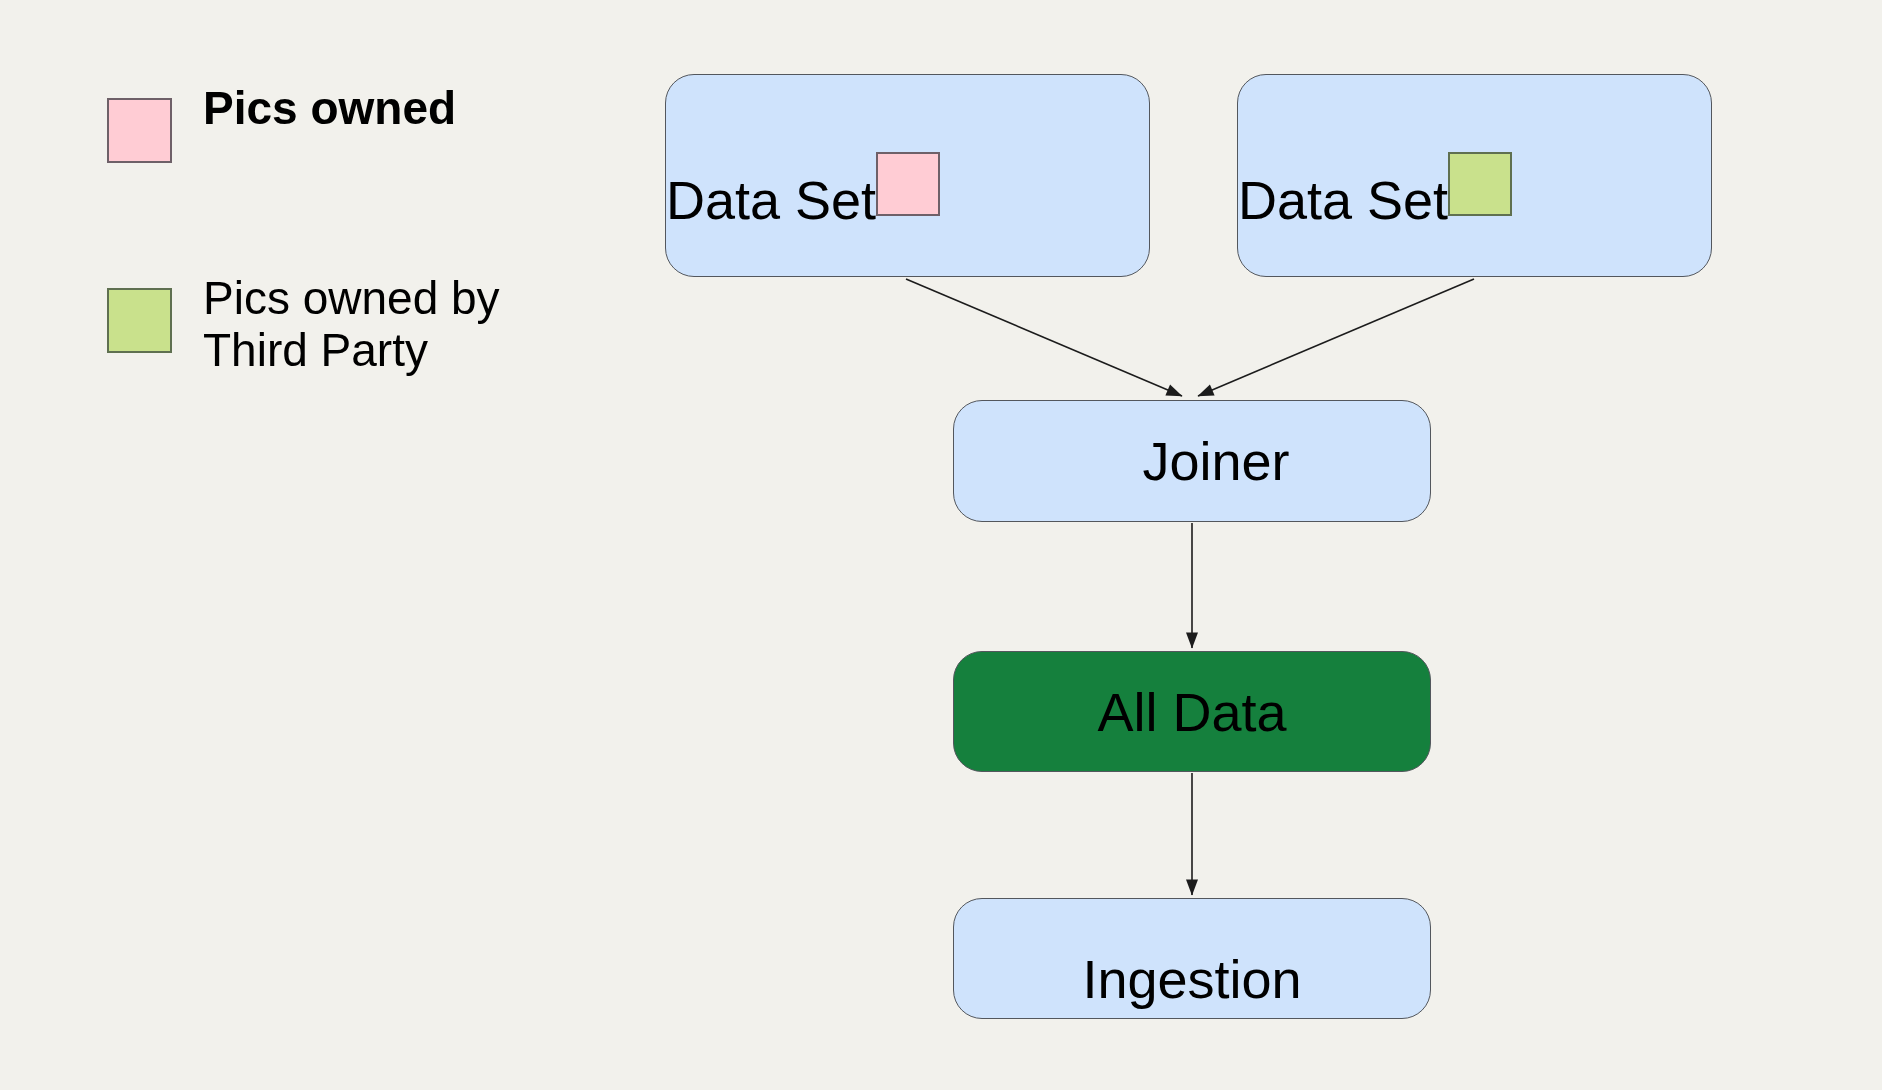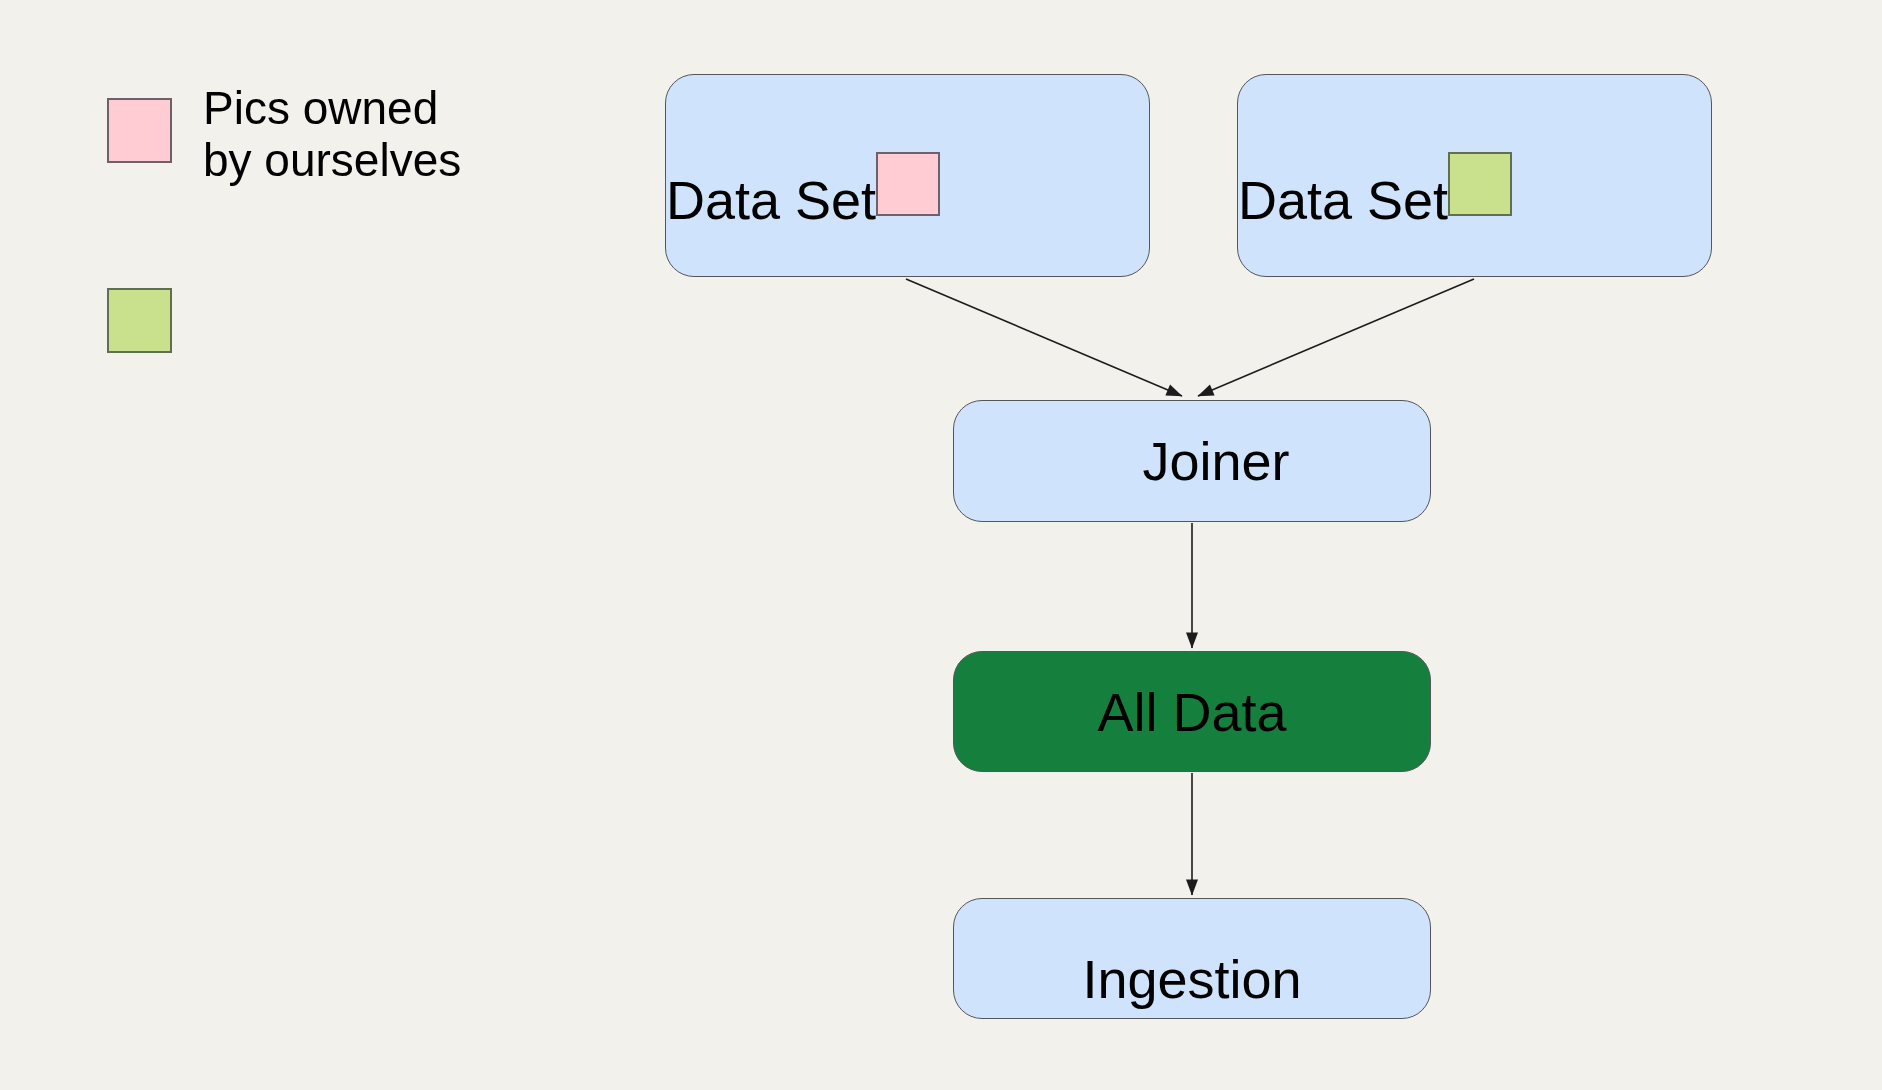--- a/index.html
+++ b/index.html
@@ -73,29 +73,32 @@
     pointer-events: none;
   }
   #edges line { stroke-width: 1.6px; }
 </style>
 </head>
 <body>
 
 <div id="canvas" style="background-color: rgb(242, 241, 236);">
 
   <div>
-    <div class="legend-item" style="top: 82px;">
+    <div class="legend-item" style="top: 82px; font-weight: bold;">
       <div class="legend-swatch" style="background-color: rgb(255, 204, 212); border-color: rgb(110, 96, 104);"></div>
       <div class="legend-text" style="color: rgb(0, 0, 0);">
         <div>Pics owned</div>
-        <div>by ourselves</div>
       </div>
     </div>
     <div class="legend-item" style="top: 272px;">
       <div class="legend-swatch" style="background-color: rgb(201, 225, 140); border-color: rgb(95, 112, 80);"></div>
+      <div class="legend-text" style="color: rgb(0, 0, 0);">
+        <div>Pics owned by</div>
+        <div>Third Party</div>
+      </div>
     </div>
   </div>
 
   <svg id="edges" viewBox="0 0 1882 1090">
     <defs>
       <marker id="arrowhead" markerUnits="userSpaceOnUse" markerWidth="18" markerHeight="14" refX="16" refY="6.5" orient="auto">
         <path d="M0.5,0.5 L16.5,6.5 L0.5,12.5 Z" style="fill: rgb(28, 28, 28);"></path>
       </marker>
     </defs>
     <line x1="906" y1="279" x2="1182" y2="396" marker-end="url(#arrowhead)" style="stroke: rgb(28, 28, 28);"></line>

